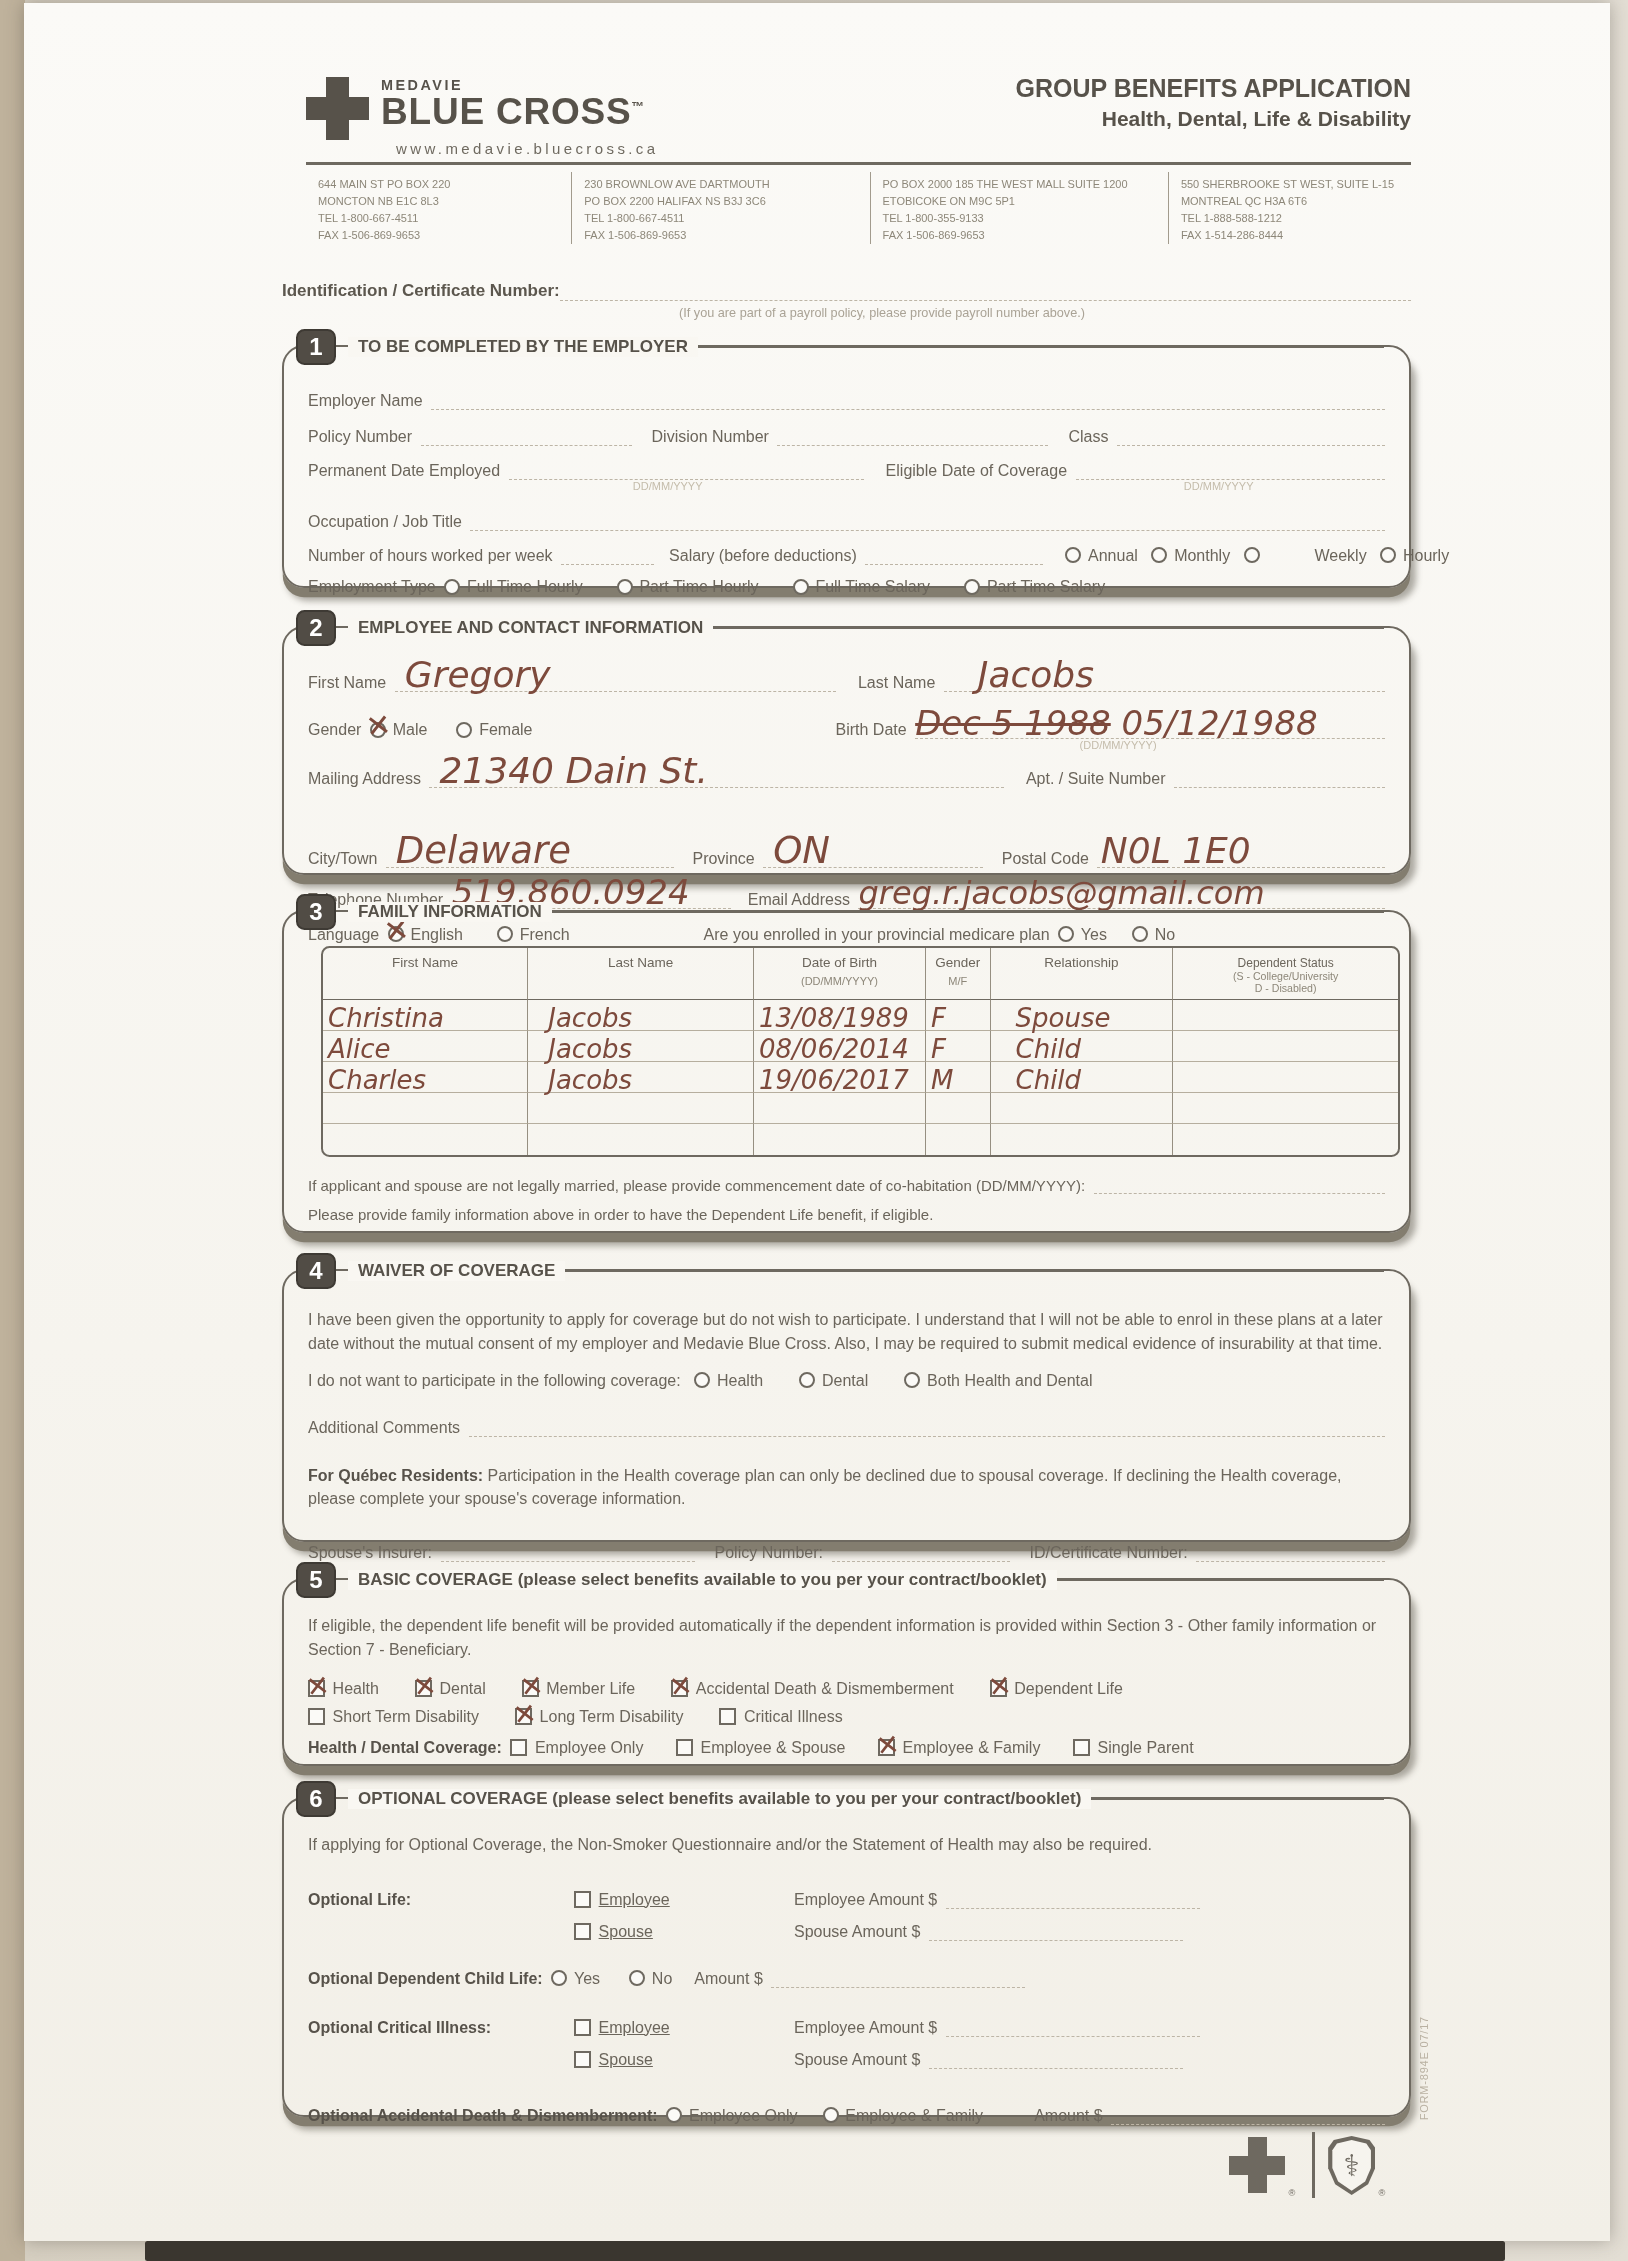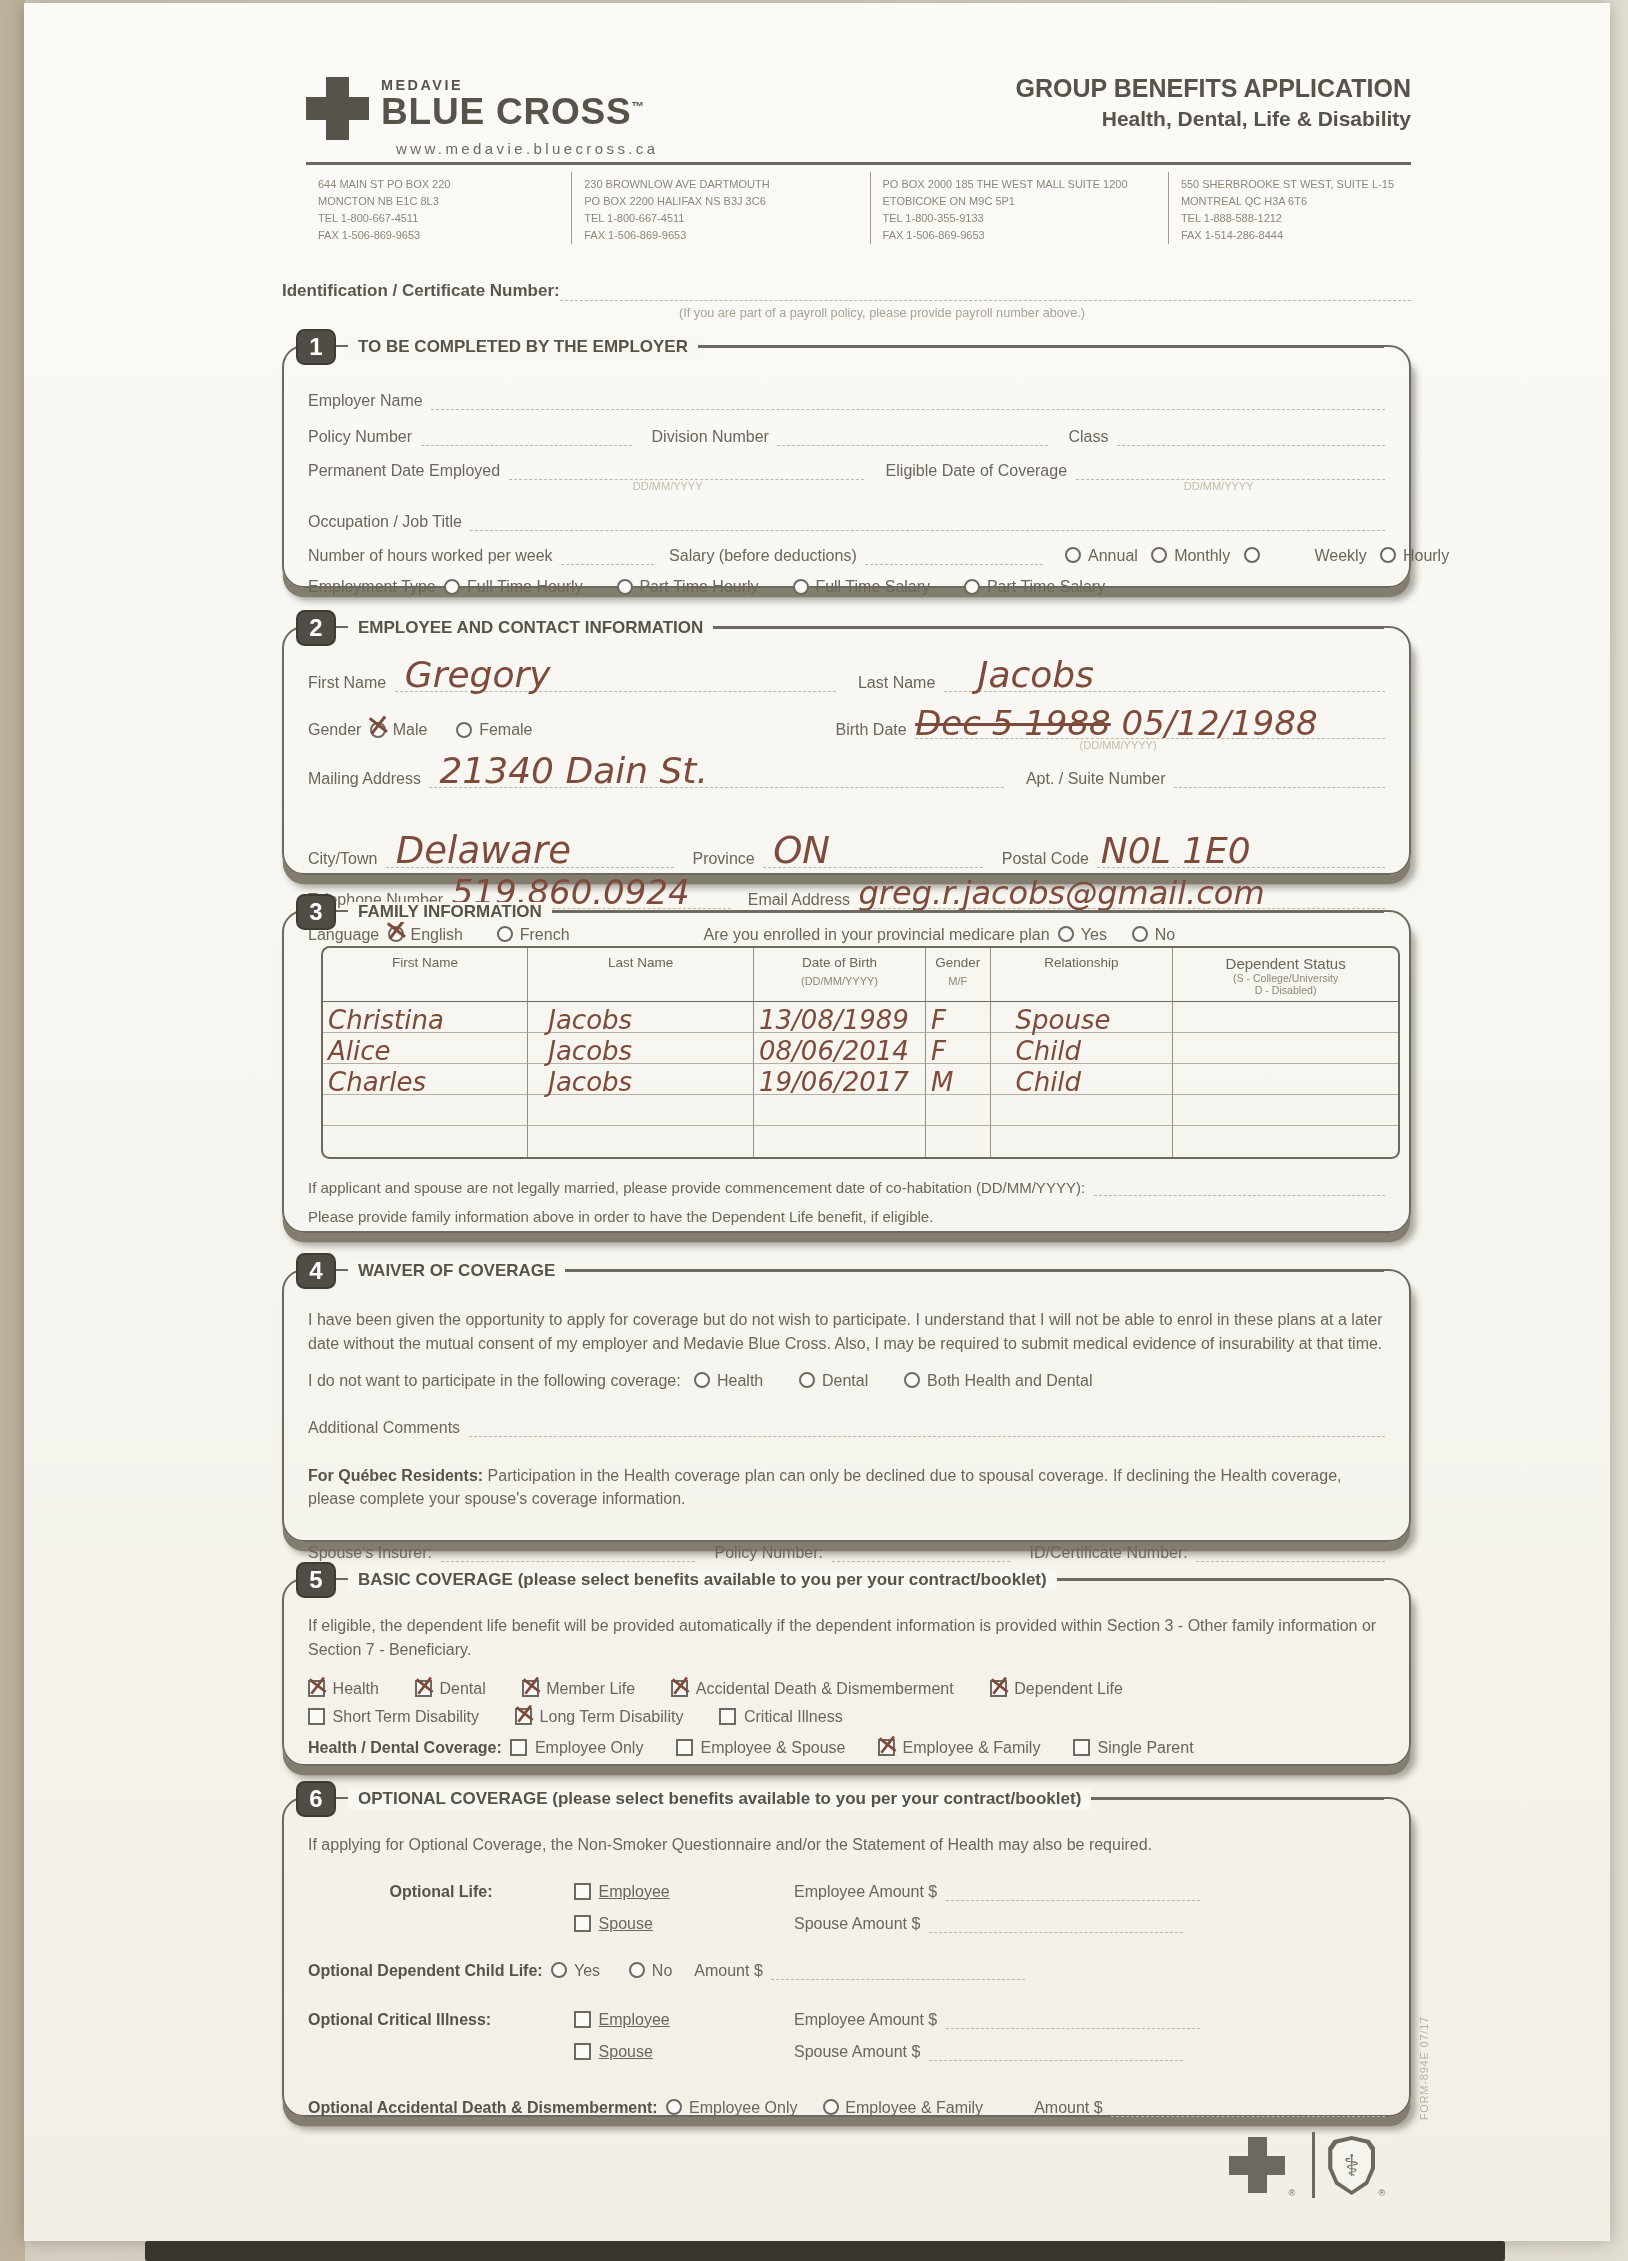--- a/index.html
+++ b/index.html
@@ -313,21 +313,21 @@
             <col style="width:17%">
             <col style="width:21%">
           </colgroup>
         <thead>
           <tr>
             <th>First Name</th>
             <th>Last Name</th>
             <th><span>Date of Birth</span><span class="fsub">(DD/MM/YYYY)</span></th>
             <th><span>Gender</span><span class="fsub">M/F</span></th>
             <th>Relationship</th>
-            <th><span style="font-size:15px;">Dependent Status</span><span class="fsub2">(S - College/University</span><span class="fsub2">D - Disabled)</span></th>
+            <th><span style="font-size:12px;">Dependent Status</span><span class="fsub2">(S - College/University</span><span class="fsub2">D - Disabled)</span></th>
           </tr>
         </thead>
         <tbody>
           <tr>
             <td><span class="hw">Christina</span></td>
             <td><span class="hw" style="padding-left:15px;">Jacobs</span></td>
             <td><span class="hw">13/08/1989</span></td>
             <td><span class="hw">F</span></td>
             <td><span class="hw" style="padding-left:20px;">Spouse</span></td>
             <td><span class="hw"></span></td>
@@ -463,21 +463,21 @@
       </div>
     </div>
 
     <div class="sec" id="sec6">
       <div class="sec-head">
         <div class="badge">6</div>
         <div class="sec-title">OPTIONAL COVERAGE (please select benefits available to you per your contract/booklet)</div>
         <div class="sec-rule"></div>
       </div>
       <div class="para" style="margin-top:34px;">If applying for Optional Coverage, the Non-Smoker Questionnaire and/or the Statement of Health may also be required.</div>
-      <div class="row" style="margin-top:24px;text-align:center;">
+      <div class="row" style="margin-top:32px;">
         <span class="optlabel">Optional Life:</span>
         <span class="optcb">
             <span class="cb"></span>
             <span class="olbl">Employee</span>
           </span>
         <span class="lbl">Employee Amount $</span>
         <span class="amtline"></span>
       </div>
       <div class="row" style="margin-top:12px;">
         <span class="optlabel"></span>

